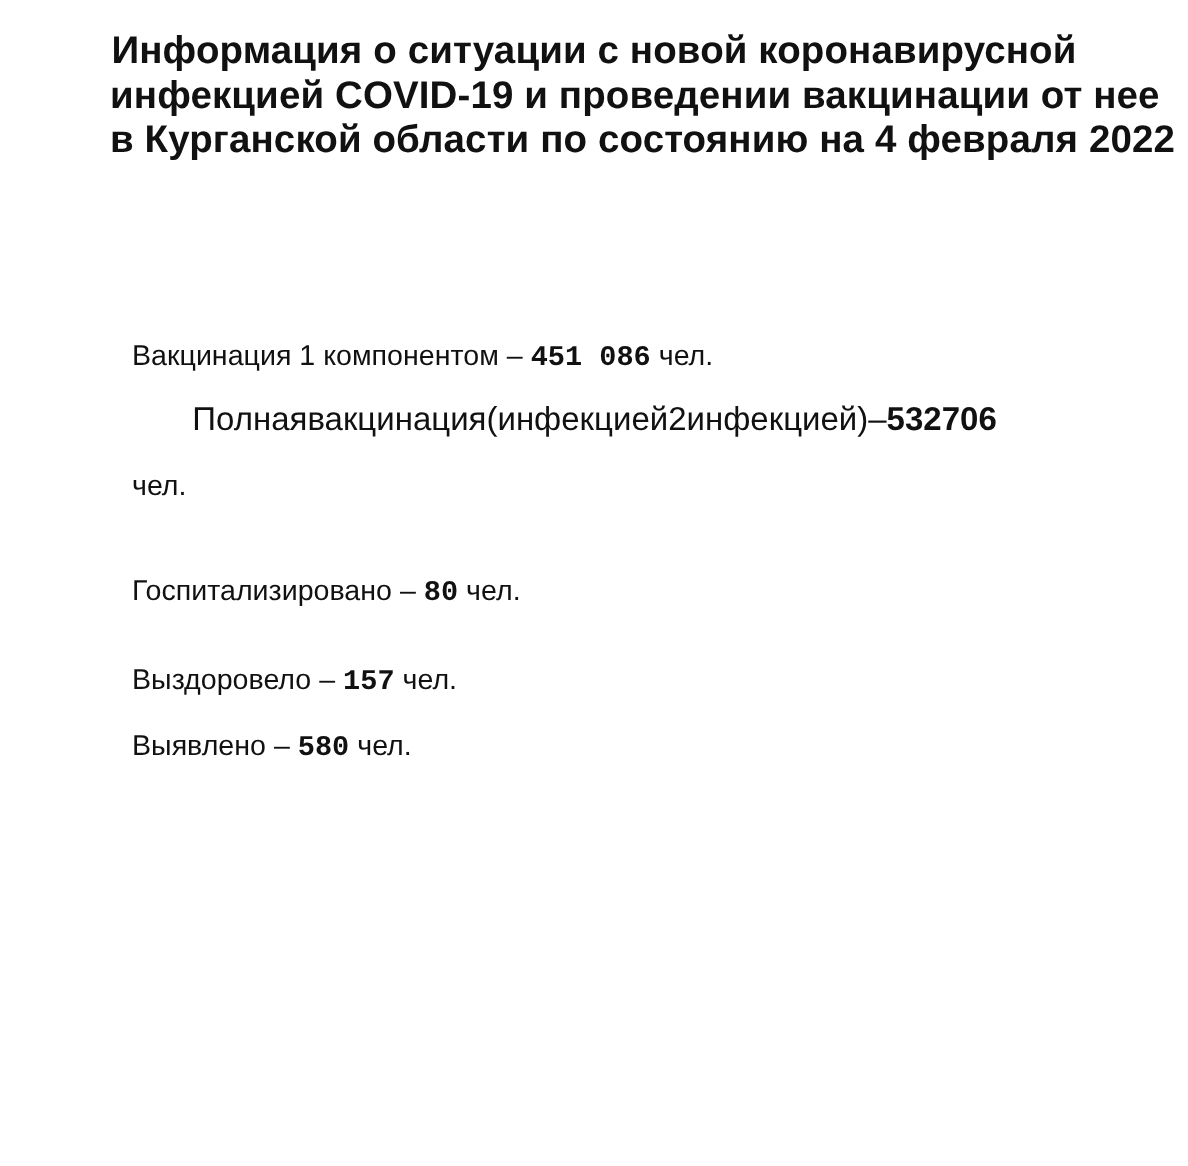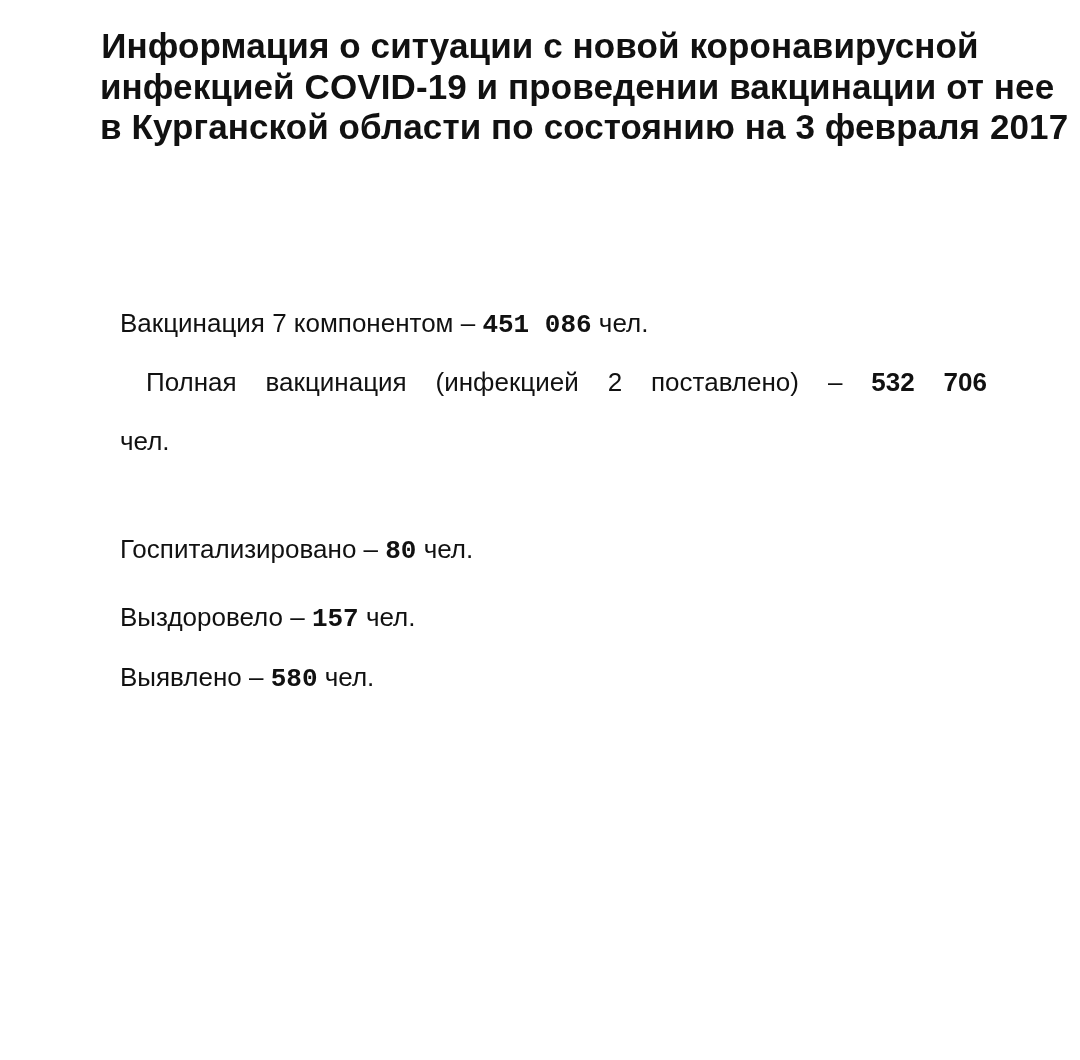--- a/index.html
+++ b/index.html
@@ -32,59 +32,58 @@
       left: 120px;
       font-size: 26px;
       line-height: 30px;
       white-space: nowrap;
     }
     .para b { font-weight: bold; font-family: Liberation Mono, monospace; }
     .justify-line {
       position: absolute;
       left: 120px;
       width: 841px;
-      font-size: 26px;
+      font-size: 30px;
       line-height: 30px;
       display: flex;
-      justify-content: space-between;
+      justify-content: center;
       white-space: nowrap;
-      margin-left: 26px;
     }
     .justify-line b { font-weight: bold; }
   </style>
 </head>
 <body>
 
 <div class="title">
   <span class="line">Информация о ситуации с новой коронавирусной</span>
   <span class="line">инфекцией COVID-19 и проведении вакцинации от нее</span>
-  <span class="line">в Курганской области по состоянию на 3 февраля 2017</span>
+  <span class="line">в Курганской области по состоянию на 4 февраля 2022</span>
 </div>
 
 <div class="para" style="top:308px;">
-  <span>Вакцинация 7 компонентом –</span>
+  <span>Вакцинация 1 компонентом –</span>
   <b>451 086</b>
   <span>чел.</span>
 </div>
 
 <div class="justify-line" style="top:367px;">
   <span>Полная</span>
   <span>вакцинация</span>
   <span>(инфекцией</span>
   <span>2</span>
-  <span>поставлено)</span>
+  <span>инфекцией)</span>
   <span>–</span>
   <b>532</b>
   <b>706</b>
 </div>
 <div class="para" style="top:426px;">
   <span>чел.</span>
 </div>
 
-<div class="para" style="top:534px;">
+<div class="para" style="top:521px;">
   <span>Госпитализировано –</span>
   <b>80</b>
   <span>чел.</span>
 </div>
 
 <div class="para" style="top:602px;">
   <span>Выздоровело –</span>
   <b>157</b>
   <span>чел.</span>
 </div>

